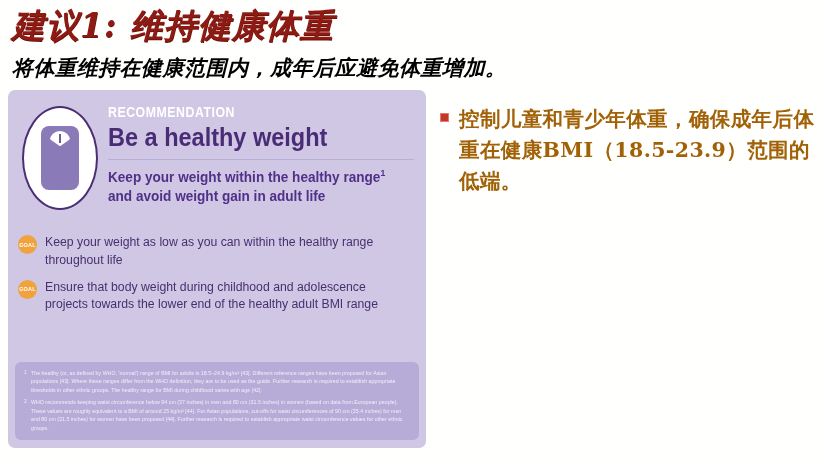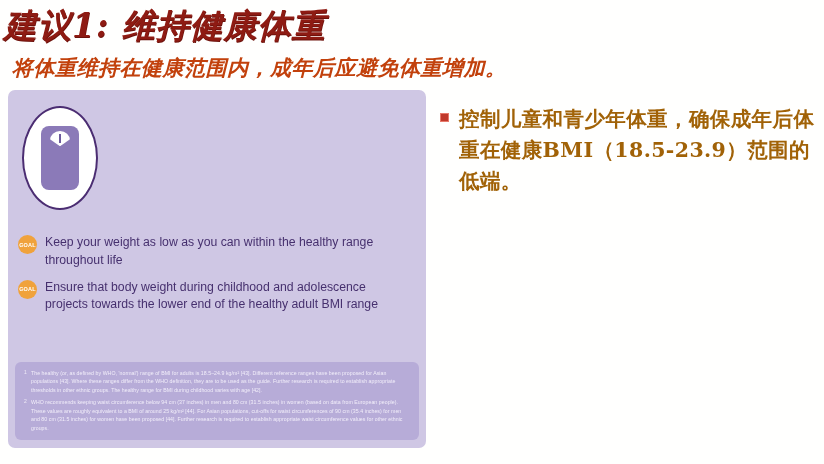--- a/index.html
+++ b/index.html
@@ -12,42 +12,42 @@
     height: 464px;
     position: relative;
     overflow: hidden;
     font-family: "Liberation Sans", sans-serif;
     background: #fffffe;
   }
 
   
   .slide-title {
     position: absolute;
-    left: 4px;
+    left: 12px;
     top: 4px;
     font-family: "DejaVu Serif", serif;
     font-weight: bold;
     font-style: italic;
     font-size: 33px;
     letter-spacing: 1px;
     color: #8E1B13;
     text-shadow: 0.5px 0.5px 0 #6d120c;
     white-space: nowrap;
   }
 
   .slide-subtitle {
     position: absolute;
     left: 12px;
     top: 54px;
     font-family: "DejaVu Serif", serif;
     font-weight: bold;
     font-style: italic;
     font-size: 21px;
     letter-spacing: 0.5px;
-    color: #c2410c;
+    color: #000000;
     white-space: nowrap;
   }
 
   
   .rec-card {
     position: absolute;
     left: 8px;
     top: 90px;
     width: 418px;
     height: 358px;
@@ -262,20 +262,26 @@
   <div class="rec-head">
 
     <div class="scale-badge">
       <div class="scale-oval"></div>
       <div class="scale-body">
         <div class="scale-dial"></div>
         <div class="scale-needle"></div>
       </div>
     </div>
 
+    <div class="rec-texts">
+      <div class="rec-kicker">RECOMMENDATION</div>
+      <div class="rec-title">Be a healthy weight</div>
+      <div class="rec-divider"></div>
+      <div class="rec-sub"><span>Keep your weight within the healthy range</span><sup>1</sup><span> and avoid weight gain in adult life</span></div>
+    </div>
 
   </div>
 
   <div class="goals">
 
     <div class="goal-row">
       <div class="goal-badge">GOAL</div>
       <div class="goal-text">Keep your weight as low as you can within the healthy range throughout life</div>
     </div>
 

